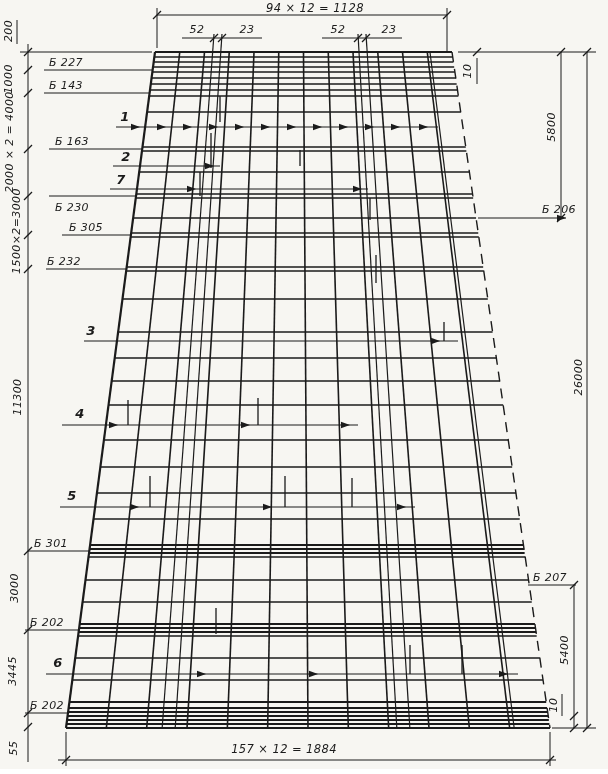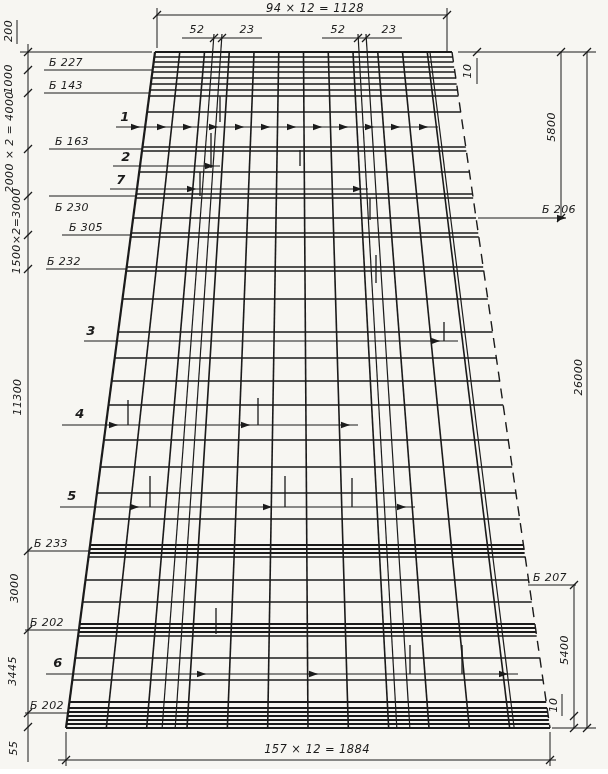--- a/index.html
+++ b/index.html
@@ -188,21 +188,21 @@
       <line x1="410" y1="645" x2="410" y2="674" stroke="#1b1b1b" stroke-width="1.3"></line>
       <line x1="462" y1="645" x2="462" y2="674" stroke="#1b1b1b" stroke-width="1.3"></line>
     </svg>
 
   <span class="lbl dimtext" style="left:315px;top:8px;">94 × 12 = 1128</span>
   <span class="lbl" style="left:197px;top:29px;">52</span>
   <span class="lbl" style="left:247px;top:29px;">23</span>
   <span class="lbl" style="left:338px;top:29px;">52</span>
   <span class="lbl" style="left:389px;top:29px;">23</span>
 
-  <span class="lbl dimtext" style="left:284px;top:749px;margin-left:33px;">157 × 12 = 1884</span>
+  <span class="lbl dimtext" style="left:284px;top:749px;">157 × 12 = 1884</span>
 
   <span class="lbl rot" style="left:8px;top:31px;">200</span>
   <span class="lbl rot" style="left:8px;top:79px;">1000</span>
   <span class="lbl rot" style="left:9px;top:142px;">2000 × 2 = 4000</span>
   <span class="lbl rot" style="left:16px;top:231px;">1500×2=3000</span>
   <span class="lbl rot" style="left:17px;top:397px;">11300</span>
   <span class="lbl rot" style="left:14px;top:588px;">3000</span>
   <span class="lbl rot" style="left:12px;top:671px;">3445</span>
   <span class="lbl rot" style="left:13px;top:748px;">55</span>
 
@@ -211,21 +211,21 @@
   <span class="lbl rot" style="left:578px;top:377px;">26000</span>
   <span class="lbl rot" style="left:564px;top:650px;">5400</span>
   <span class="lbl rot" style="left:553px;top:705px;">10</span>
 
   <span class="lbl" style="left:66px;top:62px;">Б 227</span>
   <span class="lbl" style="left:66px;top:85px;">Б 143</span>
   <span class="lbl" style="left:72px;top:141px;">Б 163</span>
   <span class="lbl" style="left:72px;top:188px;margin-top:19px;">Б 230</span>
   <span class="lbl" style="left:86px;top:227px;">Б 305</span>
   <span class="lbl" style="left:64px;top:261px;">Б 232</span>
-  <span class="lbl" style="left:51px;top:543px;">Б 233</span>
+  <span class="lbl" style="left:51px;top:543px;">Б 301</span>
   <span class="lbl" style="left:47px;top:622px;">Б 202</span>
   <span class="lbl" style="left:47px;top:705px;">Б 202</span>
 
   <span class="lbl" style="left:521px;top:209px;margin-left:38px;">Б 206</span>
   <span class="lbl" style="left:550px;top:577px;text-align:center;">Б 207</span>
 
   <span class="lbl call" style="left:125px;top:116px;">1</span>
   <span class="lbl call" style="left:126px;top:156px;">2</span>
   <span class="lbl call" style="left:121px;top:179px;">7</span>
   <span class="lbl call" style="left:91px;top:330px;">3</span>

